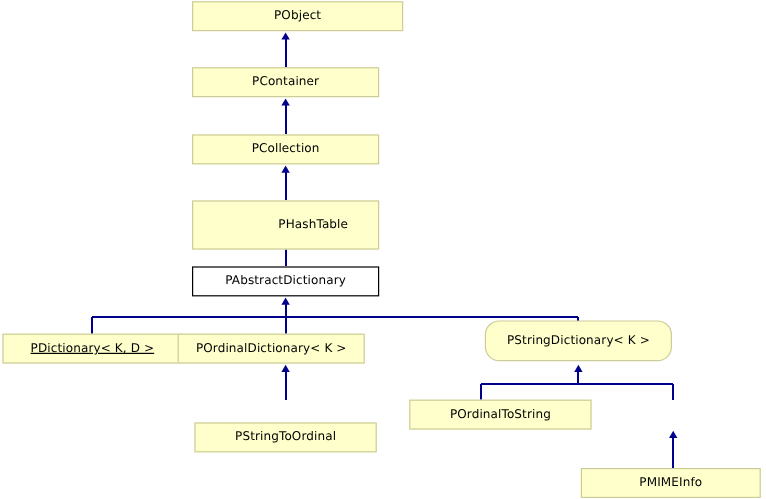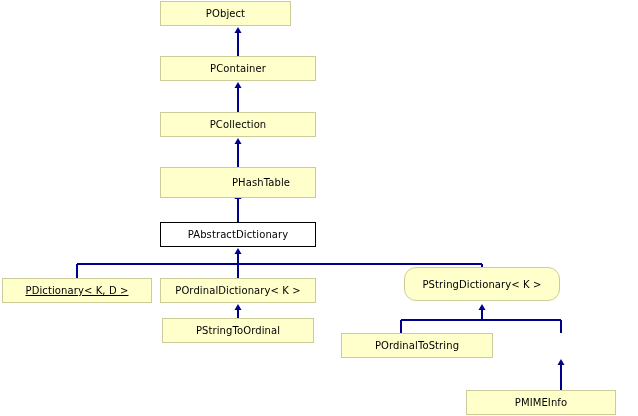--- a/index.html
+++ b/index.html
@@ -71,46 +71,46 @@
       <polygon points="234.5,310 241.5,310 238,304" fill="#00008b"></polygon>
       <line x1="238" y1="309" x2="238" y2="333" stroke="#00008b" stroke-width="1.6" shape-rendering="crispEdges"></line>
       <polygon points="478.5,310 485.5,310 482,304" fill="#00008b"></polygon>
       <line x1="482" y1="309" x2="482" y2="320" stroke="#00008b" stroke-width="1.6" shape-rendering="crispEdges"></line>
       <line x1="401" y1="320" x2="561" y2="320" stroke="#00008b" stroke-width="1.6" shape-rendering="crispEdges"></line>
       <line x1="401" y1="320" x2="401" y2="333" stroke="#00008b" stroke-width="1.6" shape-rendering="crispEdges"></line>
       <line x1="561" y1="320" x2="561" y2="333" stroke="#00008b" stroke-width="1.6" shape-rendering="crispEdges"></line>
       <polygon points="557.5,365 564.5,365 561,359" fill="#00008b"></polygon>
       <line x1="561" y1="364" x2="561" y2="390" stroke="#00008b" stroke-width="1.6" shape-rendering="crispEdges"></line>
     </svg>
-<div class="node" style="left: 160px; top: 1px; width: 131px; height: 25px;">
+<div class="node" style="left: 160px; top: 1px; width: 176px; height: 25px;">
       <span class="label">PObject</span>
     </div>
     <div class="node" style="left: 160px; top: 56px; width: 156px; height: 25px;">
       <span class="label">PContainer</span>
     </div>
     <div class="node" style="left: 160px; top: 112px; width: 156px; height: 25px;">
       <span class="label">PCollection</span>
     </div>
-    <div class="node" style="left: 160px; top: 167px; width: 156px; height: 31px; padding-left: 46px;">
+    <div class="node" style="left: 160px; top: 167px; width: 156px; height: 41px; padding-left: 46px;">
       <span class="label">PHashTable</span>
     </div>
     <div class="node current" style="left: 160px; top: 222px; width: 156px; height: 25px;">
       <span class="label">PAbstractDictionary</span>
     </div>
     <div class="node" style="left: 2px; top: 278px; width: 150px; height: 25px; text-decoration: underline;">
       <span class="label">PDictionary&lt; K, D &gt;</span>
     </div>
-    <div class="node" style="left: 160px; top: 278px; width: 156px; height: 25px;">
+    <div class="node" style="left: 148px; top: 278px; width: 156px; height: 25px;">
       <span class="label">POrdinalDictionary&lt; K &gt;</span>
     </div>
     <div class="node" style="left: 404px; top: 267px; width: 156px; height: 34px; border-radius: 12px;">
       <span class="label">PStringDictionary&lt; K &gt;</span>
     </div>
-    <div class="node" style="left: 162px; top: 318px; width: 152px; height: 25px; text-align: right;">
+    <div class="node" style="left: 162px; top: 352px; width: 152px; height: 25px; text-align: right;">
       <span class="label">PStringToOrdinal</span>
     </div>
     <div class="node" style="left: 325px; top: 333px; width: 152px; height: 25px; margin-left: 16px;">
       <span class="label">POrdinalToString</span>
     </div>
-    <div class="node" style="left: 466px; top: 390px; width: 150px; height: 25px;">
+    <div class="node" style="left: 484px; top: 390px; width: 150px; height: 25px;">
       <span class="label">PMIMEInfo</span>
     </div>
   </div>
 
 </body></html>

